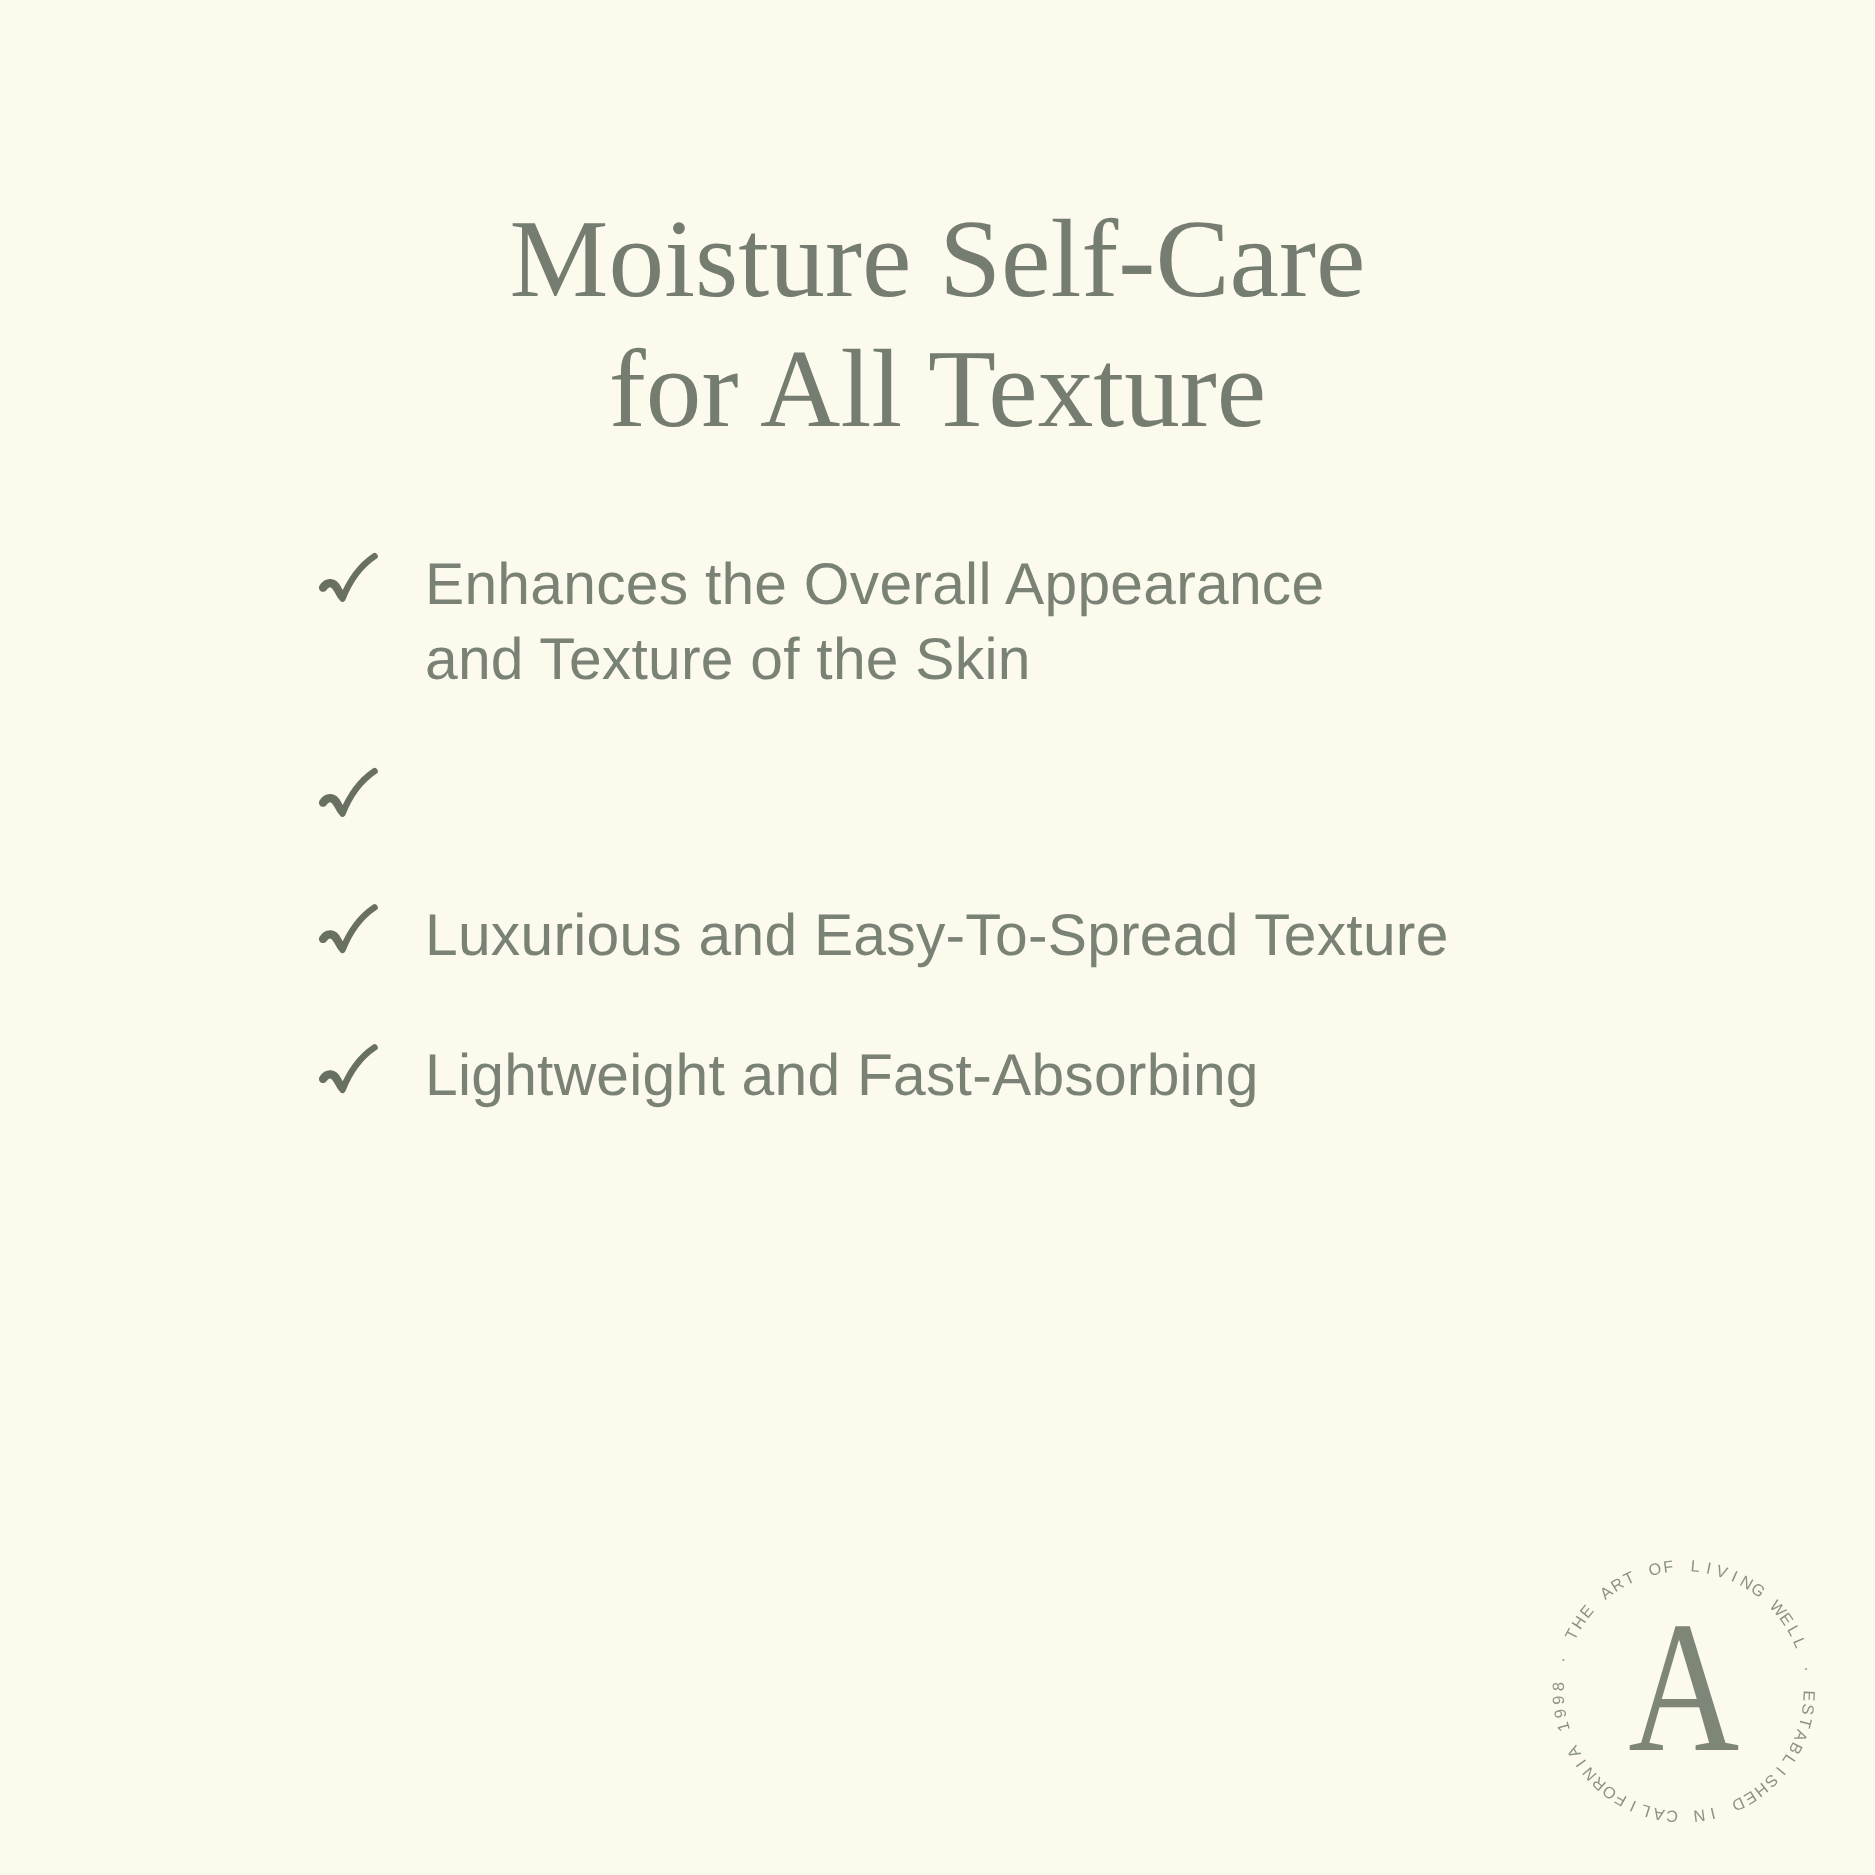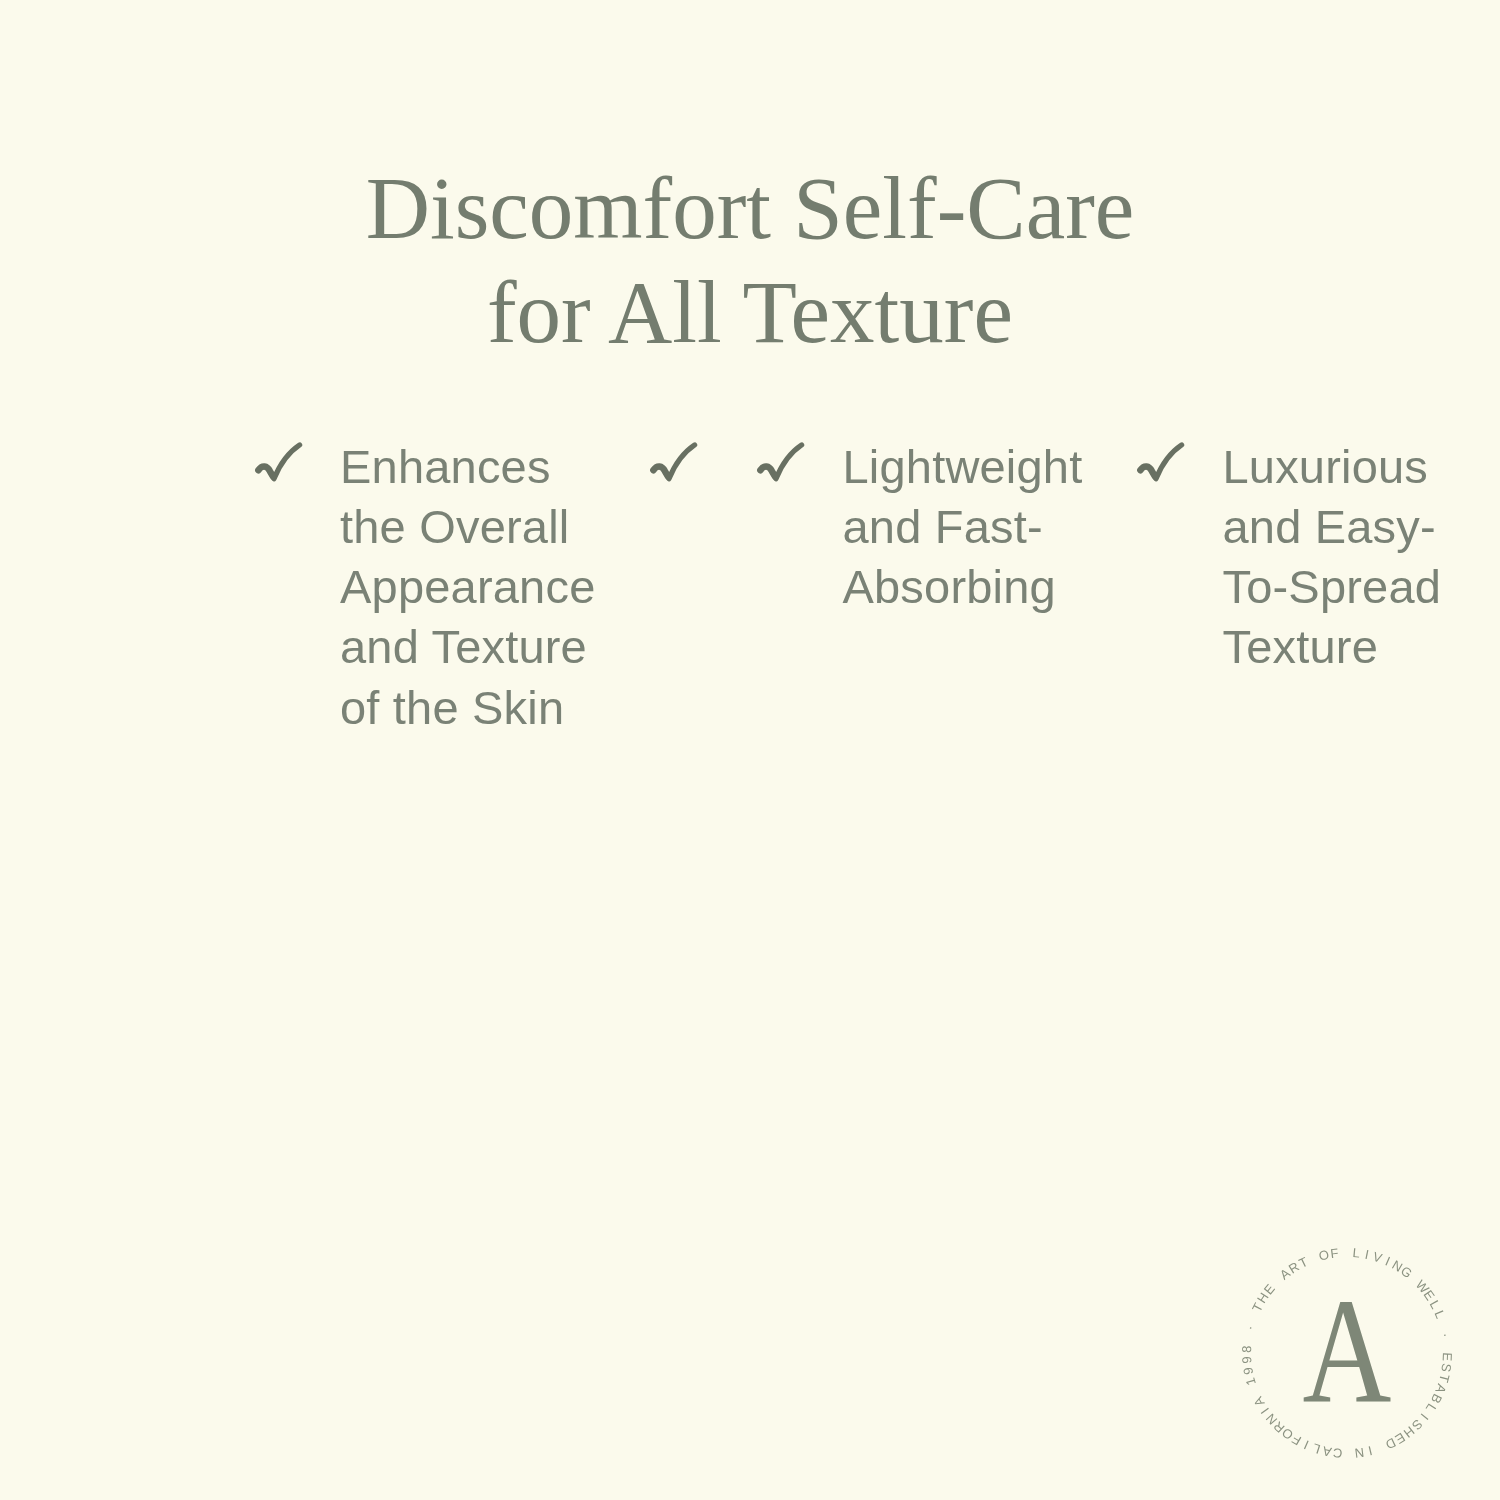--- a/index.html
+++ b/index.html
@@ -15,21 +15,21 @@
     text-align:center;
     font-family:"Liberation Serif",serif;
     font-weight:400;
     font-size:89px;
     line-height:1.17;
     color:#747d6f;
     letter-spacing:0px;
   }
   .benefits{
     position:absolute;left:252px;top:437px;
-    display:flex;flex-direction:row;gap:52px;
+    display:flex;flex-direction:column;gap:52px;
   }
   .item{
     display:flex;flex-direction:row;align-items:flex-start;gap:33px;
   }
   .check{
     flex:0 0 auto;
     width:55px;height:55px;
     color:#687062;
     margin-top:2px;
   }
@@ -62,21 +62,21 @@
     color:#7e8777;
     transform:scaleX(0.82);
   }
 </style>
 </head>
 <body>
 
 <div class="canvas">
 
   <div class="title">
-    <div>Discomfort Self-Care</div>
+    <div>Moisture Self-Care</div>
     <div>for All Texture</div>
   </div>
 
   <div class="benefits">
   <div class="item">
     <span class="check">
       <svg viewBox="0 0 60 60" aria-hidden="true">
         <path d="M7 34 C11 28, 16.5 29, 19.5 35 L24 43.5 C31 26, 41.5 13.5, 52 6.5" fill="none" stroke="currentColor" stroke-width="5.6" stroke-linecap="round" stroke-linejoin="round"></path>
         <path d="M7 34 C11 28, 16.5 29, 19.5 35 L23 41" fill="none" stroke="currentColor" stroke-width="7.2" stroke-linecap="round"></path>
       </svg>
@@ -95,31 +95,31 @@
 
 
 
   <div class="item">
     <span class="check">
       <svg viewBox="0 0 60 60" aria-hidden="true">
         <path d="M7 34 C11 28, 16.5 29, 19.5 35 L24 43.5 C31 26, 41.5 13.5, 52 6.5" fill="none" stroke="currentColor" stroke-width="5.6" stroke-linecap="round" stroke-linejoin="round"></path>
         <path d="M7 34 C11 28, 16.5 29, 19.5 35 L23 41" fill="none" stroke="currentColor" stroke-width="7.2" stroke-linecap="round"></path>
       </svg>
     </span>
-    <span class="itext">Lightweight and Fast-Absorbing</span>
+    <span class="itext">Luxurious and Easy-To-Spread Texture</span>
   </div>
 
   <div class="item">
     <span class="check">
       <svg viewBox="0 0 60 60" aria-hidden="true">
         <path d="M7 34 C11 28, 16.5 29, 19.5 35 L24 43.5 C31 26, 41.5 13.5, 52 6.5" fill="none" stroke="currentColor" stroke-width="5.6" stroke-linecap="round" stroke-linejoin="round"></path>
         <path d="M7 34 C11 28, 16.5 29, 19.5 35 L23 41" fill="none" stroke="currentColor" stroke-width="7.2" stroke-linecap="round"></path>
       </svg>
     </span>
-    <span class="itext">Luxurious and Easy-To-Spread Texture</span>
+    <span class="itext">Lightweight and Fast-Absorbing</span>
   </div>
 </div>
 
   <div class="stamp">
     <div class="ring">
         <span style="transform: rotate(297deg) translateY(-100px);">T</span>
         <span style="transform: rotate(303.207deg) translateY(-100px);">H</span>
         <span style="transform: rotate(309.414deg) translateY(-100px);">E</span>
         <span style="transform: rotate(315.621deg) translateY(-100px);"> </span>
         <span style="transform: rotate(321.828deg) translateY(-100px);">A</span>

